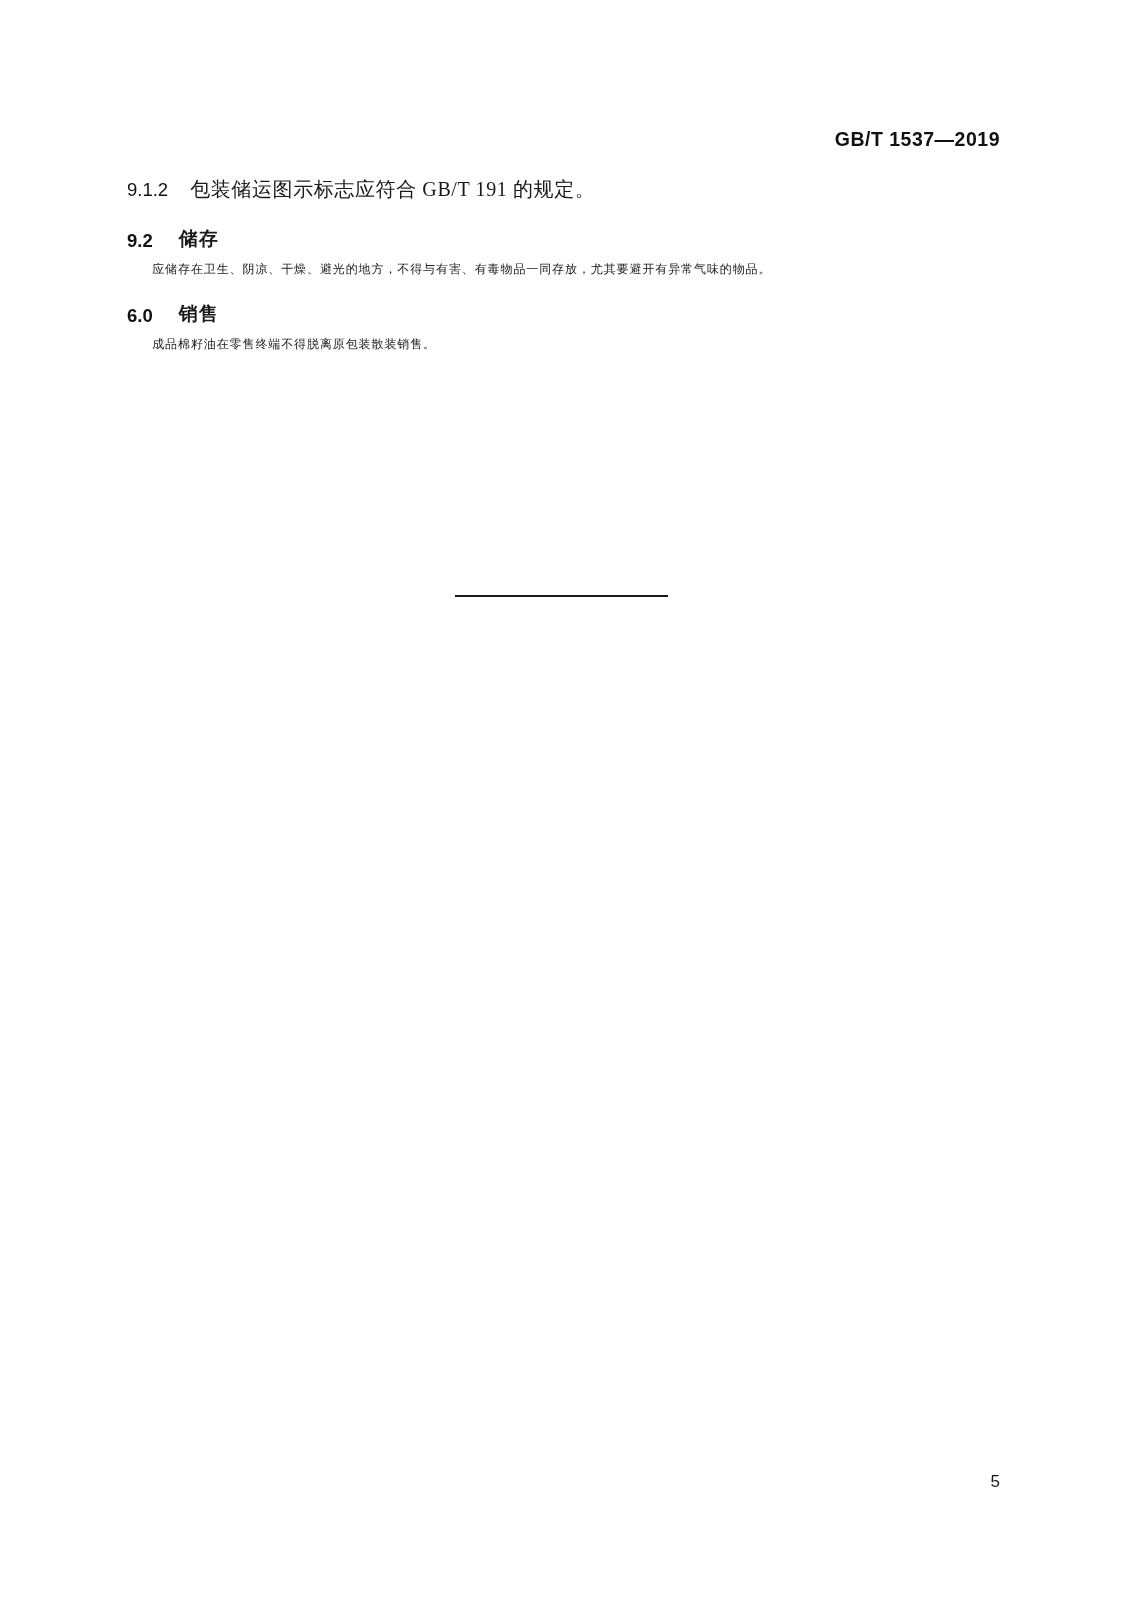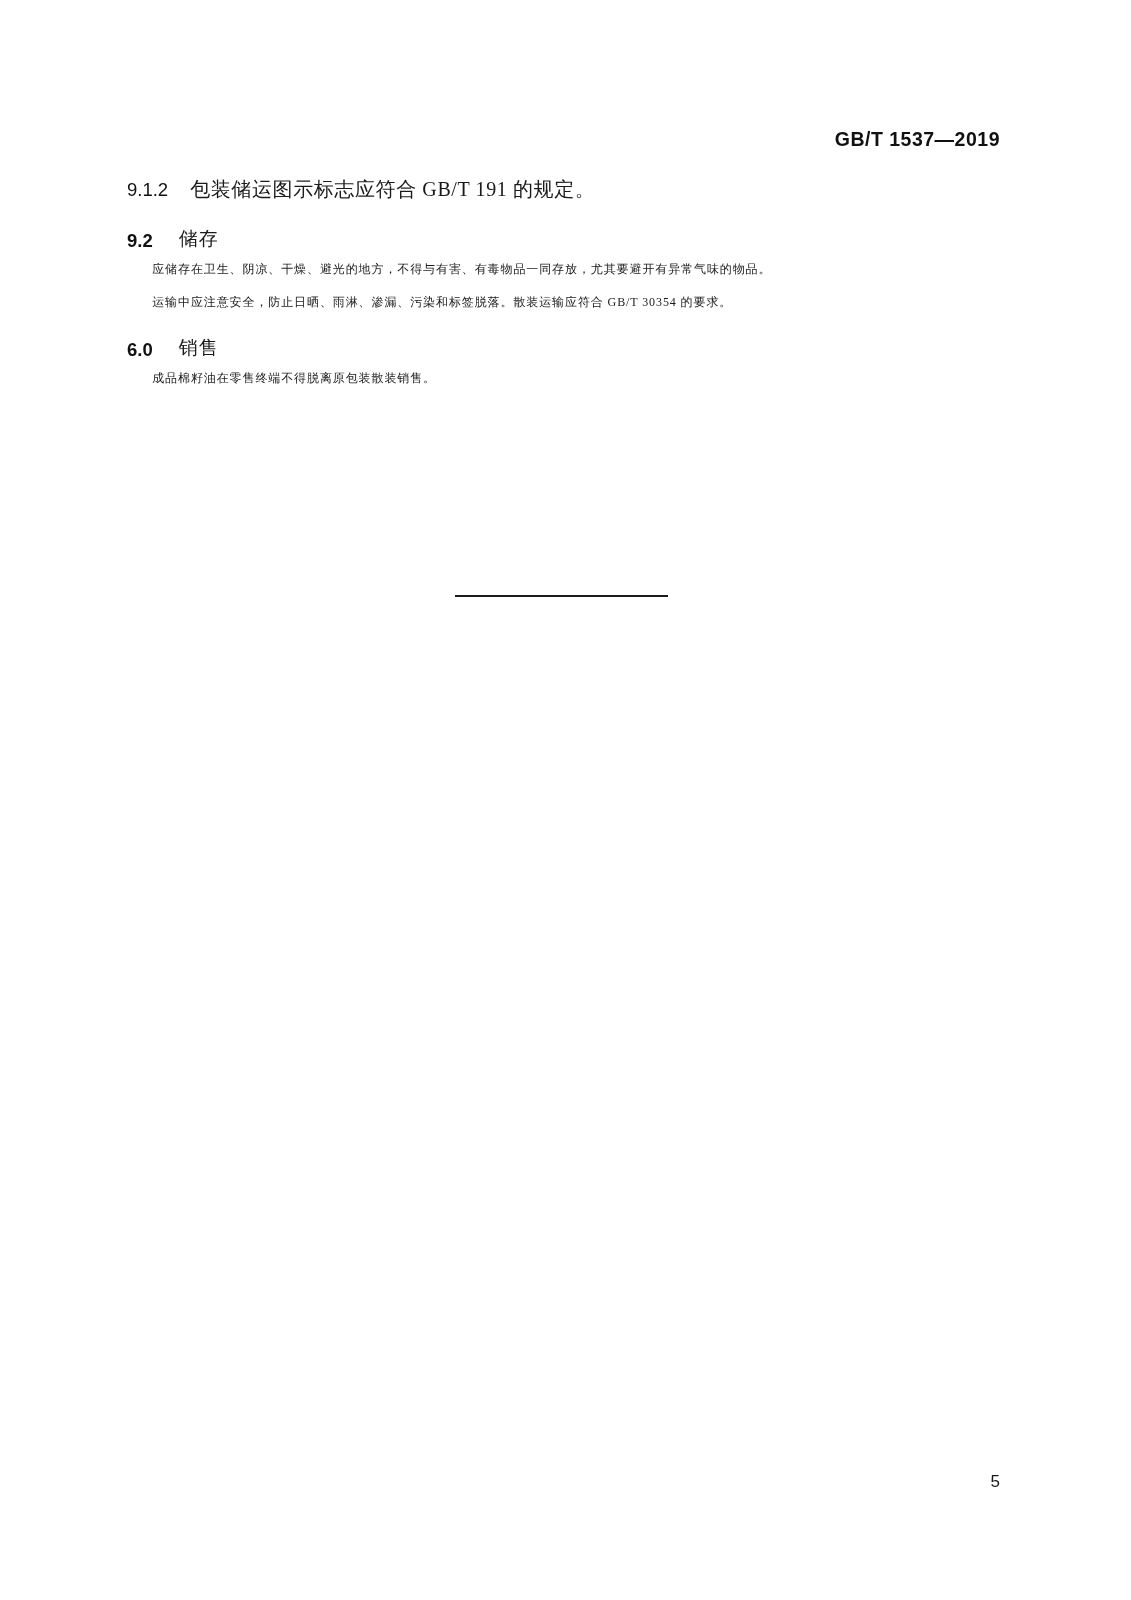--- a/index.html
+++ b/index.html
@@ -66,21 +66,21 @@
     margin: 22px 0 8px 0;
   }
   .section-heading .clause-num {
     font-family: "Liberation Sans", sans-serif;
     font-size: 18.5px;
     font-weight: bold;
   }
   .section-heading .heading-title {
     font-family: "Liberation Sans", sans-serif;
     font-size: 19px;
-    font-weight: normal;
+    font-weight: bold;
     margin-left: 26px;
     letter-spacing: 1px;
   }
   .para {
     font-family: "Liberation Serif", serif;
     font-size: 12px;
     line-height: 1.62;
     text-align: justify;
     text-justify: inter-ideograph;
     margin: 6px 0 14px 0;
@@ -117,21 +117,20 @@
       <span class="clause-num">9.1.2</span>
       <span class="clause-text-inline">包装储运图示标志应符合 GB/T 191 的规定。</span>
     </div>
 
     <div class="section-heading">
       <span class="clause-num">9.2</span>
       <span class="heading-title">储存</span>
     </div>
     <p class="para">应储存在卫生、阴凉、干燥、避光的地方，不得与有害、有毒物品一同存放，尤其要避开有异常气味的物品。</p>
 
-    <p class="para">运输中应注意安全，防止日晒、雨淋、渗漏、污染和标签脱落。散装运输应符合 GB/T 30354 的要求。</p>
 
     <div class="section-heading">
       <span class="clause-num">6.0</span>
       <span class="heading-title">销售</span>
     </div>
     <p class="para">成品棉籽油在零售终端不得脱离原包装散装销售。</p>
 
   </div>
 
   <div class="end-rule"></div>

